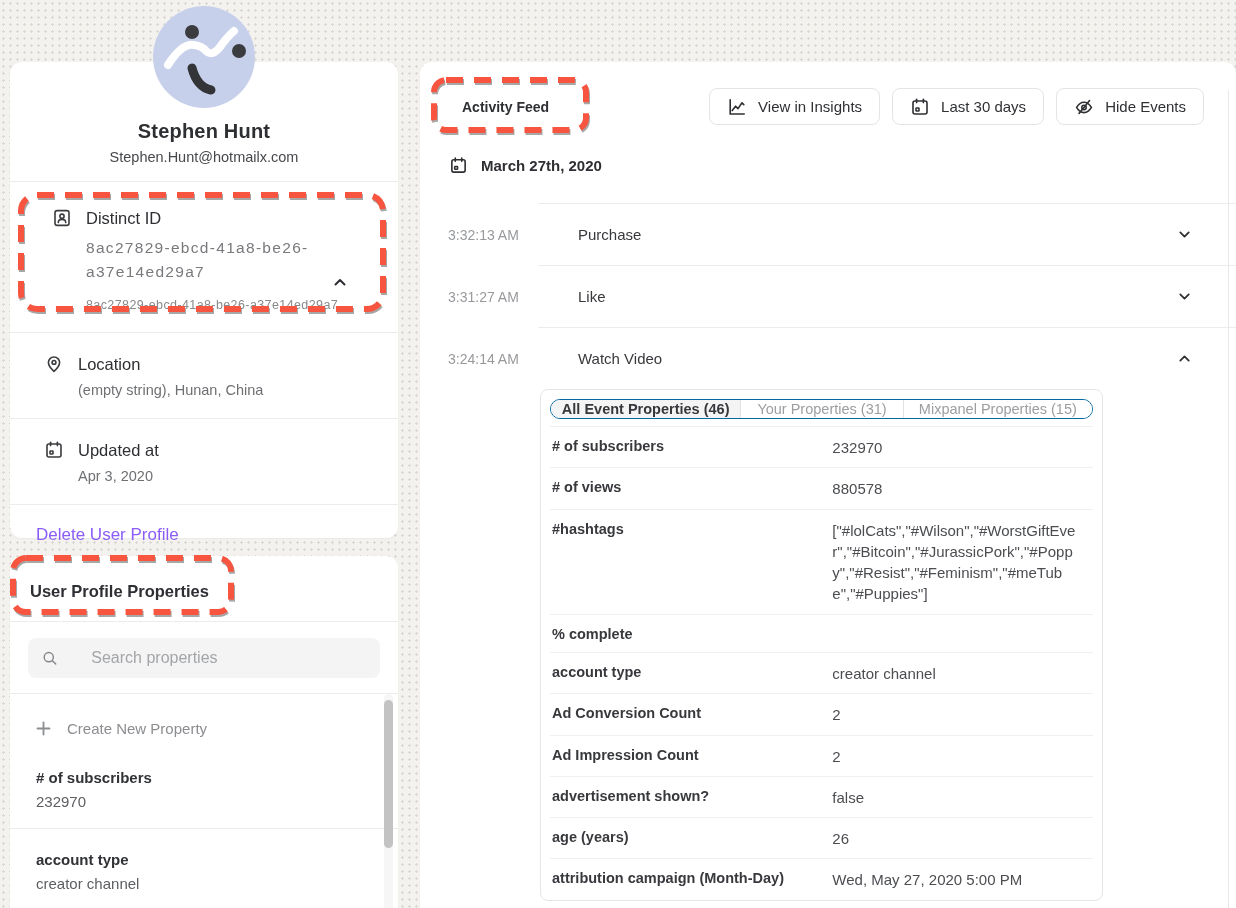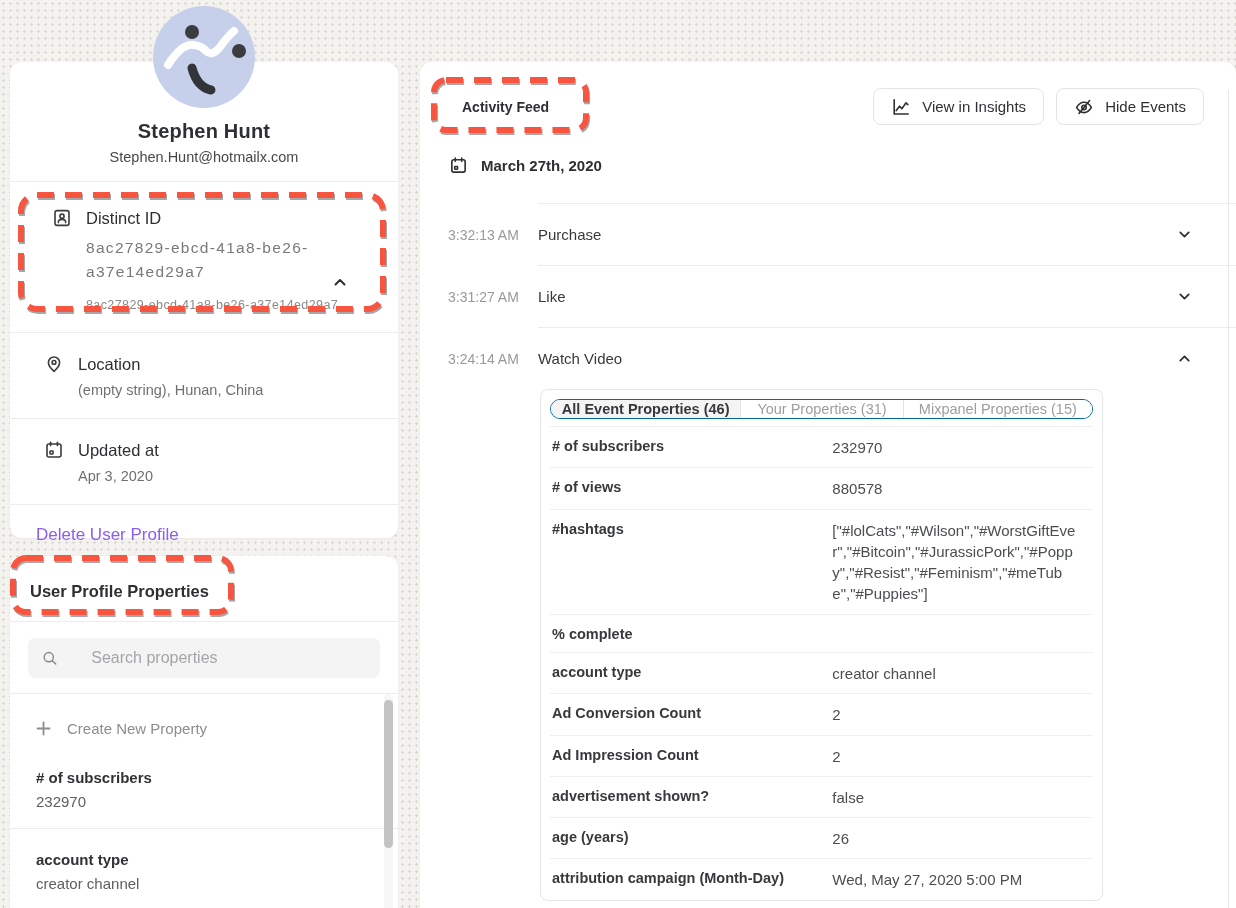--- a/index.html
+++ b/index.html
@@ -62,21 +62,21 @@
   .feed-buttons { display:flex; gap:12px; }
   .btn { display:flex; align-items:center; gap:11px; height:37px; padding:0 17px; background:#fff;
          border:1px solid #e4e4e4; border-radius:8px; font-size:15px; color:#2f3033; cursor:pointer;
          font-family:"Liberation Sans", sans-serif; }
   .btn .sicon { width:20px; height:20px; color:#2f3033; }
   .date-row { display:flex; align-items:center; gap:13px; padding:31px 0 0 29px; font-size:15px; font-weight:700; color:#2e2f33; }
   .date-row .sicon { width:19px; height:19px; color:#2f3033; }
 
   .events { margin-top:28px; }
   .event-divider { height:1px; background:#ececec; margin-left:118px; }
-  .event-row { position:relative; display:flex; align-items:center; height:61px; cursor:pointer; }
+  .event-row { position:relative; display:flex; align-items:center; height:61px; cursor:pointer;gap:40px; }
   .event-time { width:90px; margin-left:28px; font-size:14px; color:#97999c; }
   .event-name { font-size:15px; color:#38393d; }
   .event-chevron { position:absolute; right:44px; width:15px; height:15px; color:#2f3033; }
 
   .event-panel { margin:0 0 0 120px; width:563px; border:1px solid #e6e6e6; border-radius:8px; background:#fff; padding:9px 9px 0; }
   .tabbar { display:flex; height:20px; border:1px solid #0369a1; border-radius:10px; overflow:hidden; }
   .tab { display:flex; align-items:center; justify-content:center; font-size:14.5px; color:#9c9ea1; background:#fff; cursor:pointer; }
   .tab.active { background:#f4f4f4; color:#37383c; font-weight:700; }
   .tab + .tab { border-left:1px solid #e2e2e2; }
   .tab-1 { width:35%; } .tab-2 { width:30%; } .tab-3 { width:35%; }
@@ -219,20 +219,31 @@
       <div class="feed-title">Activity Feed</div>
       <div class="feed-buttons">
         <button class="btn">
           <span class="sicon">
             <svg viewBox="0 0 20 20" fill="none" stroke="currentColor" stroke-width="1.6">
               <path d="M3.2 2.8 V17 H17.2" stroke-linecap="round"></path>
               <path d="M5.2 13.6 L8.6 9.2 L11 11.6 L15 5.8 L16.8 7.6" stroke-linecap="round" stroke-linejoin="round"></path>
             </svg>
           </span>
           <span>View in Insights</span>
+        </button>
+        <button class="btn">
+          <span class="sicon">
+            <svg viewBox="0 0 20 20" fill="none" stroke="currentColor" stroke-width="1.6">
+              <rect x="3" y="4" width="14" height="13" rx="2"></rect>
+              <line x1="6.6" y1="2.2" x2="6.6" y2="5.6" stroke-linecap="round"></line>
+              <line x1="13.4" y1="2.2" x2="13.4" y2="5.6" stroke-linecap="round"></line>
+              <rect x="6" y="11" width="3" height="3" rx="0.6"></rect>
+            </svg>
+          </span>
+          <span>Last 30 days</span>
         </button>
         <button class="btn">
           <span class="sicon">
             <svg viewBox="0 0 20 20" fill="none" stroke="currentColor" stroke-width="1.6">
               <path d="M2.6 10.4s3-5.2 7.4-5.2 7.4 5.2 7.4 5.2-3 5.2-7.4 5.2-7.4-5.2-7.4-5.2z" stroke-linejoin="round"></path>
               <circle cx="10" cy="10.4" r="2.2"></circle>
               <line x1="15.6" y1="3.6" x2="5" y2="16.4" stroke-linecap="round"></line>
             </svg>
           </span>
           <span>Hide Events</span>

